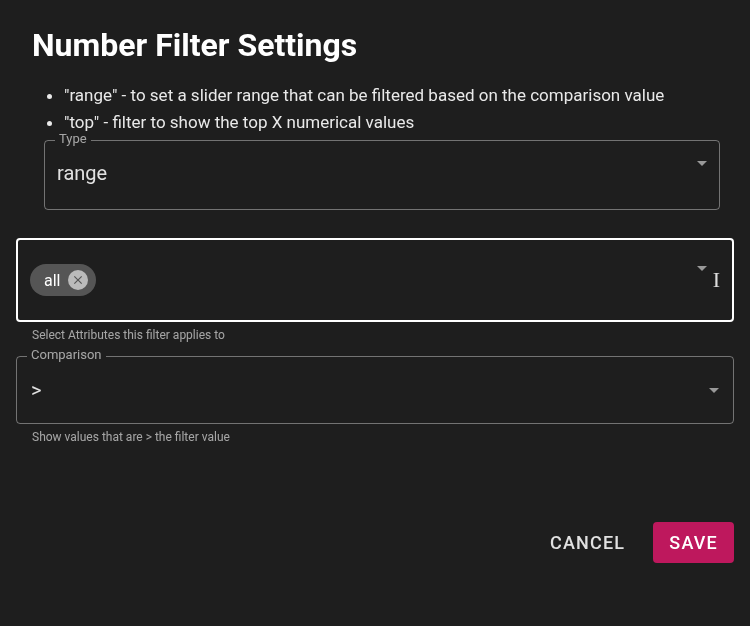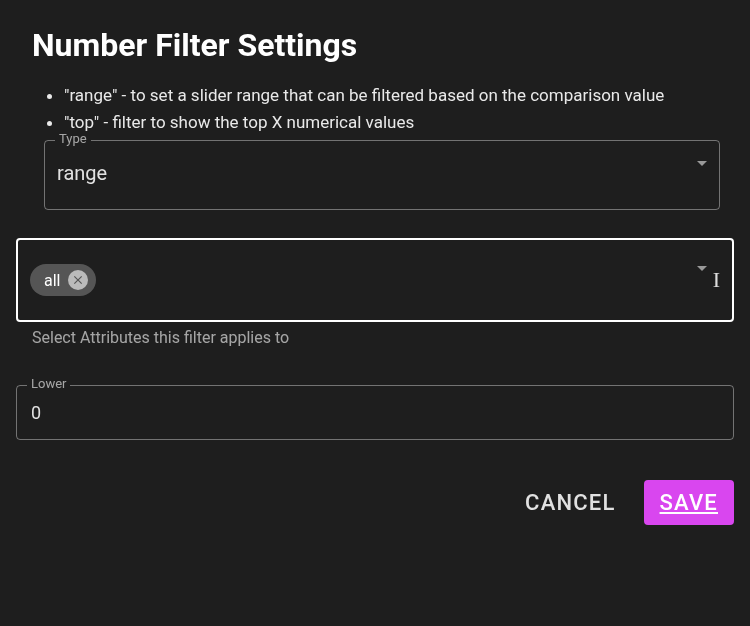--- a/index.html
+++ b/index.html
@@ -117,21 +117,21 @@
     .caret-small-wrap {
       cursor: pointer;
     }
     .text-cursor-icon {
       font-family: serif;
       font-size: 22px;
       color: rgba(255,255,255,0.85);
       line-height: 1;
     }
     .helper {
-      font-size: 16px;
+      font-size: 12px;
       color: rgba(255,255,255,0.6);
       margin-top: 6px;
       margin-left: 16px;
     }
     .comparison-inner {
       display: flex;
       align-items: center;
       justify-content: space-between;
       padding: 16px 14px;
       min-height: 66px;
@@ -164,39 +164,38 @@
       width: 100%;
       font-family: inherit;
     }
     .buttons {
       display: flex;
       justify-content: flex-end;
       gap: 12px;
       margin-top: 40px;
     }
     .btn {
-      font-size: 22px;
+      font-size: 18px;
       font-weight: 500;
       letter-spacing: 1.2px;
       text-transform: uppercase;
       border: none;
       cursor: pointer;
       border-radius: 4px;
       padding: 10px 16px;
       font-family: inherit;
       text-align: center;
     }
     .btn-flat {
       background: transparent;
       color: rgba(255,255,255,0.87);
     }
     .btn-primary {
-      background: #d946ef;
+      background: #be185d;
       color: #fff;
-      text-decoration: underline;
     }
     .attr-block { margin-top: 28px; }
     .comp-block { margin-top: 14px; }
     .type-block { margin-top: -4px; margin-left: 16px; margin-right: 14px; padding-left: 12px; }
   </style>
 </head>
 <body>
 
 <h1 class="title">Number Filter Settings</h1>
 
@@ -231,29 +230,29 @@
       <div class="right-icons">
         <span class="caret-small-wrap"><span class="caret"></span></span>
         <span class="text-cursor-icon">I</span>
       </div>
     </div>
   </div>
   <div class="helper">Select Attributes this filter applies to</div>
 </div>
 
 <div class="field-wrap comp-block">
-</div>
-
-<div class="row2">
-  <div class="field-wrap">
-    <div class="fieldset">
-      <span class="legend">Lower</span>
-      <div class="input-inner">
-        <input type="text" value="0" style="">
-      </div>
+  <div class="fieldset">
+    <span class="legend">Comparison</span>
+    <div class="comparison-inner">
+      <span class="comparison-value">&gt;</span>
+      <span class="caret"></span>
     </div>
   </div>
+  <div class="helper">Show values that are &gt; the filter value</div>
+</div>
+
+<div class="row2">
 </div>
 
 <div class="buttons">
   <button class="btn btn-flat">Cancel</button>
   <button class="btn btn-primary">Save</button>
 </div>
 
 </body></html>

